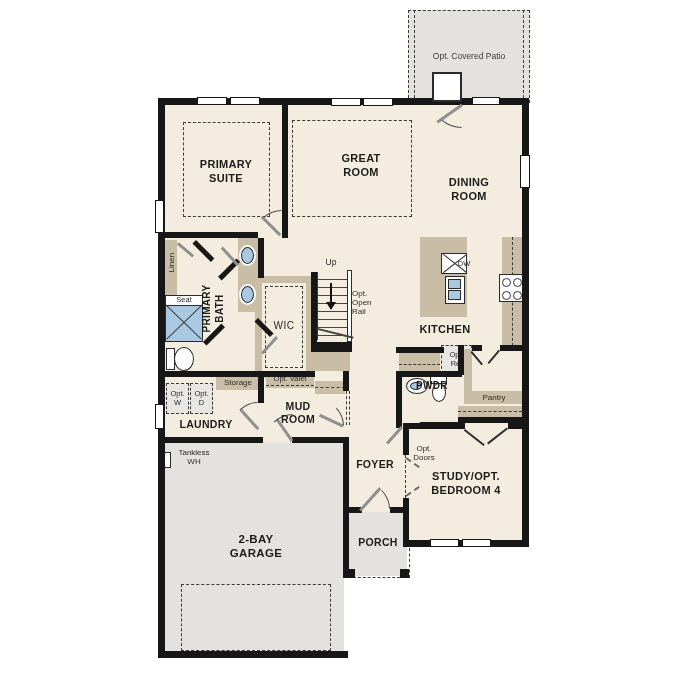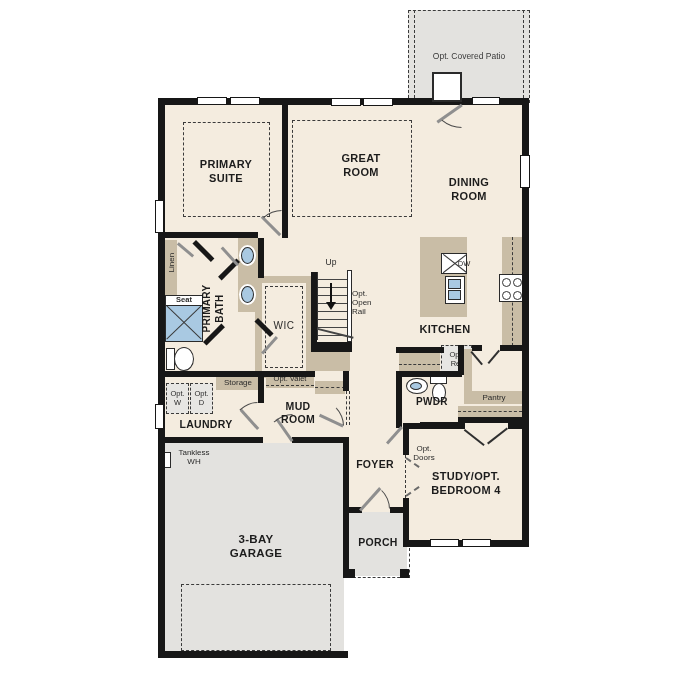--- a/index.html
+++ b/index.html
@@ -91,21 +91,21 @@
 
   <div class="abs tan" style="left:464px;top:349px;width:8px;height:50px;"></div>
   <div class="abs tan" style="left:464px;top:391px;width:58px;height:13px;"></div>
   <div class="abs sm" style="left:468px;top:393px;width:52px;font-size:8px;">Pantry</div>
   <div class="abs tan" style="left:458px;top:406px;width:64px;height:11px;">
     <div class="abs dashline" style="left:0;top:5px;width:64px;"></div>
   </div>
 
   <div class="abs tan" style="left:163px;top:240px;width:14px;height:56px;"></div>
   <div class="abs sm vlabel" style="left:152px;top:258px;width:40px;font-size:8px;">Linen</div>
-  <div class="abs fix" style="left:165px;top:295px;width:38px;height:18px;font-weight:bold;">
+  <div class="abs fix" style="left:165px;top:295px;width:38px;height:18px;">
     <div class="sm" style="font-size:7.5px;margin-top:0px;">Seat</div>
   </div>
   <div class="abs" style="left:165px;top:305px;width:38px;height:37px;background:var(--blue);border:1.5px solid #2a2a2a;">
     <div class="xline" style="left:-6px;top:16px;width:48px;transform:rotate(44deg);"></div>
     <div class="xline" style="left:-6px;top:16px;width:48px;transform:rotate(-44deg);"></div>
   </div>
   <div class="abs fix" style="left:166px;top:348px;width:9px;height:22px;"></div>
   <div class="abs fix oval" style="left:174px;top:347px;width:20px;height:24px;"></div>
   <div class="abs tan" style="left:238px;top:238px;width:20px;height:74px;"></div>
   <div class="abs oval" style="left:241px;top:247px;width:13px;height:17px;background:var(--blue);box-shadow:0 0 0 2px #fff;"></div>
@@ -233,25 +233,25 @@
   <div class="abs lbl vlabel" style="left:173px;top:296px;width:80px;font-size:10px;">PRIMARY
 BATH</div>
   <div class="abs sm" style="left:262px;top:320px;width:44px;font-size:10px;letter-spacing:.5px;">WIC</div>
   <div class="abs sm" style="left:318px;top:258px;width:26px;font-size:8.5px;">Up</div>
   <div class="abs sm" style="left:352px;top:289px;width:34px;font-size:8px;text-align:left;">Opt.
 Open
 Rail</div>
   <div class="abs lbl" style="left:168px;top:418px;width:76px;font-size:10.5px;">LAUNDRY</div>
   <div class="abs lbl" style="left:272px;top:400px;width:52px;font-size:10.5px;">MUD
 ROOM</div>
-  <div class="abs lbl" style="left:408px;top:396px;width:48px;font-size:10px;">PWDR</div>
+  <div class="abs lbl" style="left:408px;top:380px;width:48px;font-size:10px;">PWDR</div>
   <div class="abs lbl" style="left:352px;top:458px;width:46px;font-size:10.5px;">FOYER</div>
   <div class="abs sm" style="left:408px;top:444px;width:32px;font-size:8px;">Opt.
 Doors</div>
   <div class="abs lbl" style="left:418px;top:470px;width:96px;">STUDY/OPT.
 BEDROOM 4</div>
-  <div class="abs lbl" style="left:212px;top:532px;width:88px;font-size:11.5px;">3-BAY
+  <div class="abs lbl" style="left:212px;top:532px;width:88px;font-size:11.5px;">2-BAY
 GARAGE</div>
   <div class="abs lbl" style="left:352px;top:536px;width:52px;font-size:10.5px;">PORCH</div>
   <div class="abs sm" style="left:174px;top:448px;width:40px;font-size:8px;">Tankless
 WH</div>
 
 </div>
 
 </body></html>

